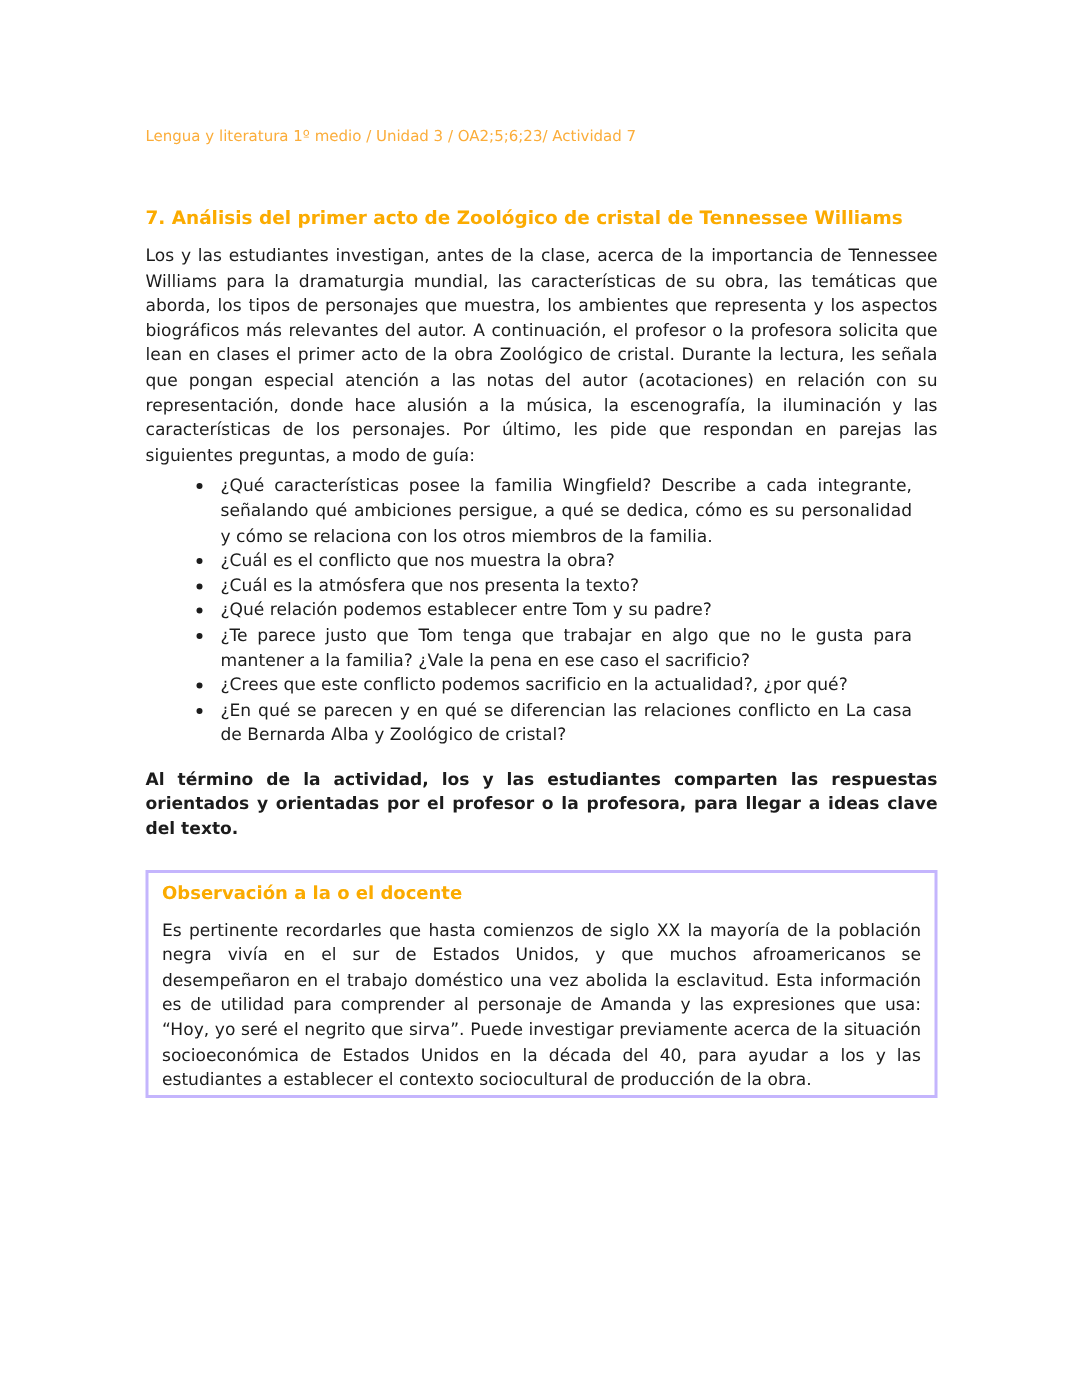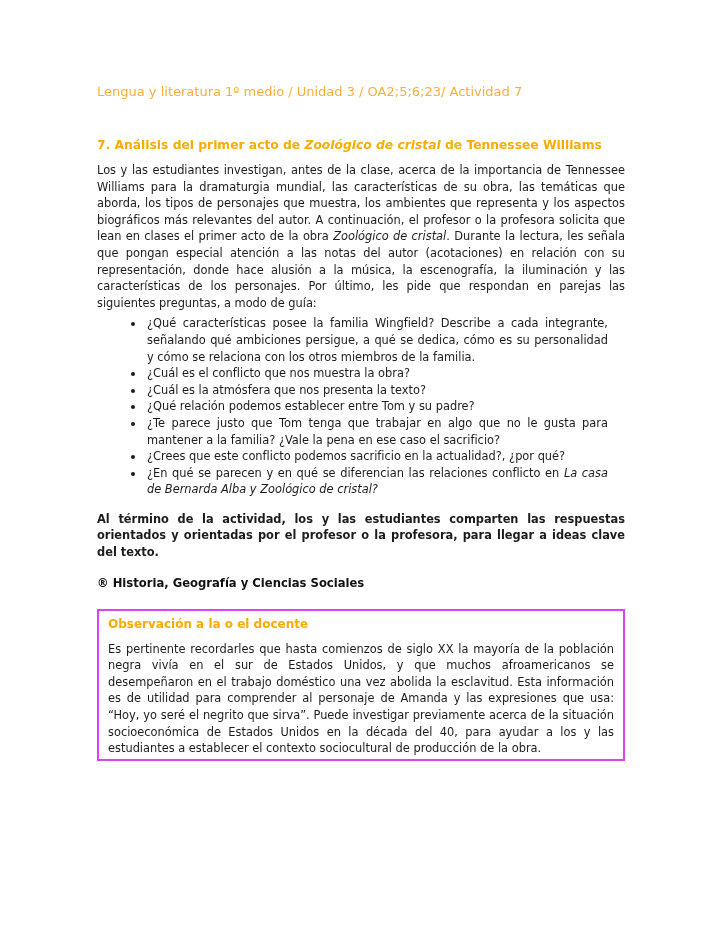--- a/index.html
+++ b/index.html
@@ -16,32 +16,32 @@
   }
   .page {
     box-sizing: border-box;
     width: 720px;
     height: 932px;
     padding: 84px 95px 0 97px;
     background: #ffffff;
   }
   .breadcrumb {
     color: #fbad3a;
-    font-size: 13px;
+    font-size: 10px;
     line-height: 15px;
     font-weight: 400;
   }
   .activity-heading {
     margin-top: 39px;
     color: #fbab00;
     font-size: 12.3px;
     line-height: 15px;
     font-weight: bold;
   }
-  .it { font-style: italic; }
+  .it { }
   p.body-par {
     margin: 9px 0 0 0;
     font-size: 11.4px;
     line-height: 16.6px;
     text-align: justify;
   }
   ul.question-list {
     margin: 4px 17px 0 0;
     padding: 0 0 0 48px;
   }
@@ -58,21 +58,21 @@
   p.related-subject {
     margin: 15px 0 0 0;
     font-size: 11.6px;
     font-weight: bold;
     color: #111111;
   }
   .observation-box {
     box-sizing: border-box;
     margin-top: 19px;
     width: 528px;
-    border: 2px solid #d946ef;
+    border: 2px solid #c4b5fd;
     padding: 6px 9px 2px 9px;
     background: #ffffff;
   }
   .observation-title {
     color: #fbab00;
     font-weight: bold;
     font-size: 12px;
     line-height: 15px;
   }
   .observation-body {
@@ -116,20 +116,19 @@
     <li>
       <span>¿Crees que este conflicto podemos sacrificio en la actualidad?, ¿por qué?</span>
     </li>
     <li>
       <span>¿En qué se parecen y en qué se diferencian las relaciones conflicto en </span><span class="it">La casa de Bernarda Alba y Zoológico de cristal?</span>
     </li>
   </ul>
 
   <p class="body-par closing">Al término de la actividad, los y las estudiantes comparten las respuestas orientados y orientadas por el profesor o la profesora, para llegar a ideas clave del texto.</p>
 
-  <p class="related-subject">® Historia, Geografía y Ciencias Sociales</p>
 
   <div class="observation-box">
     <div class="observation-title">Observación a la o el docente</div>
     <p class="observation-body">Es pertinente recordarles que hasta comienzos de siglo XX la mayoría de la población negra vivía en el sur de Estados Unidos, y que muchos afroamericanos se desempeñaron en el trabajo doméstico una vez abolida la esclavitud. Esta información es de utilidad para comprender al personaje de Amanda y las expresiones que usa: “Hoy, yo seré el negrito que sirva”. Puede investigar previamente acerca de la situación socioeconómica de Estados Unidos en la década del 40, para ayudar a los y las estudiantes a establecer el contexto sociocultural de producción de la obra.</p>
   </div>
 
 </div>
 
 </body></html>

